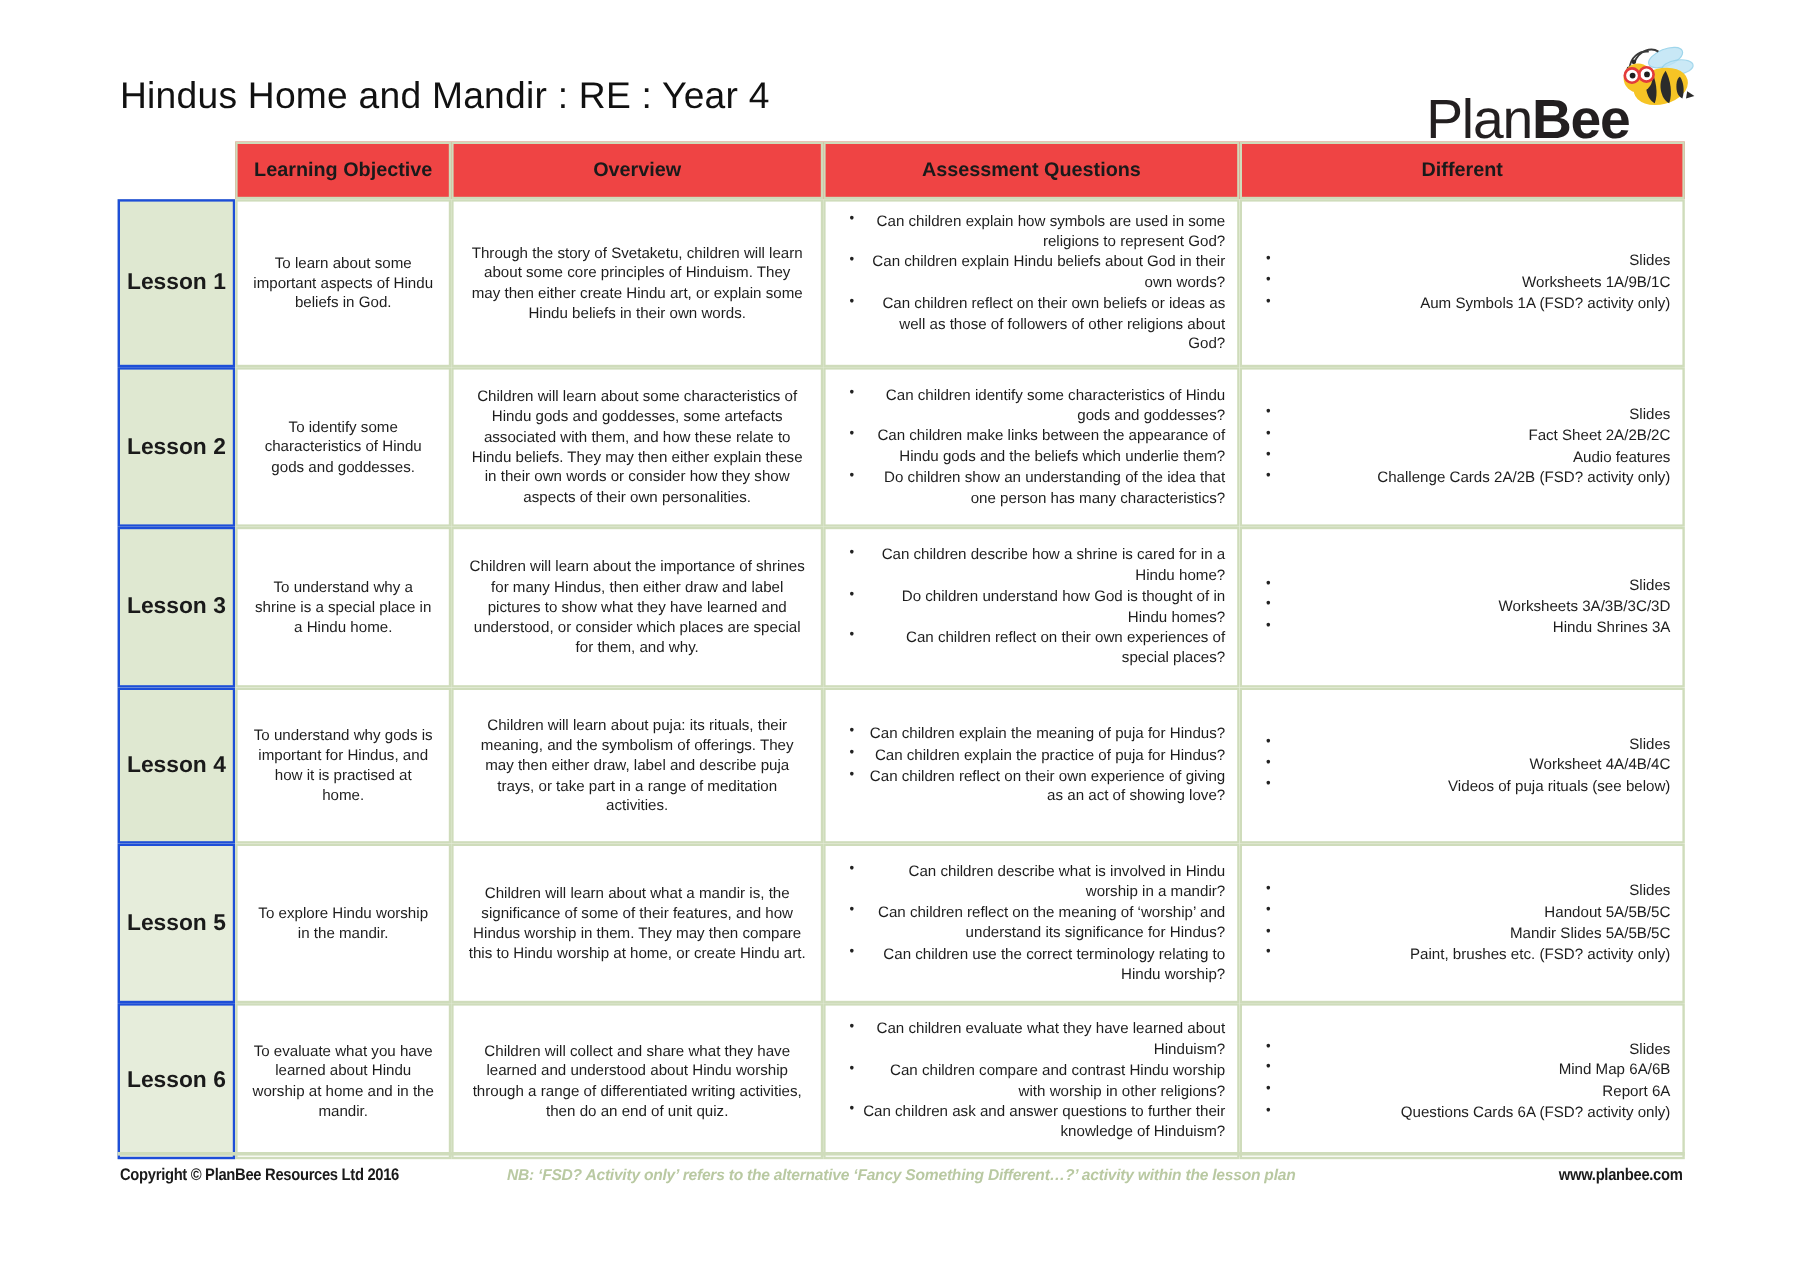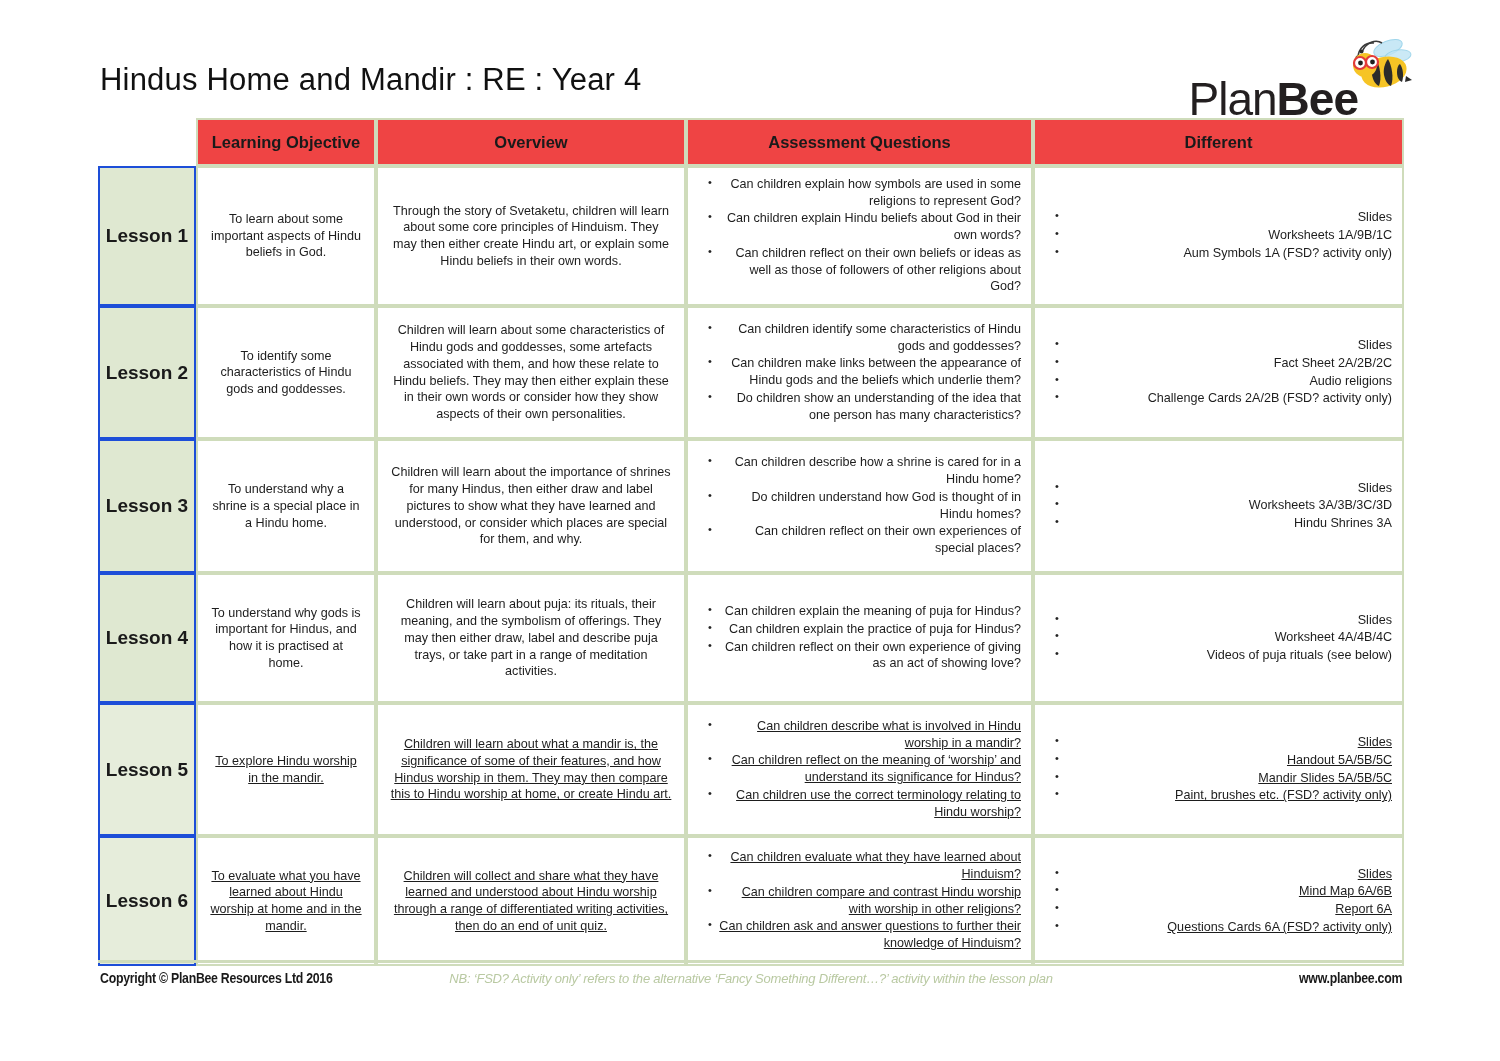--- a/index.html
+++ b/index.html
@@ -134,21 +134,20 @@
     text-align: center;
     padding: 8px 12px;
   }
   td.body-cell.bullets {
     text-align: right;
     padding: 8px 10px 8px 6px;
   }
   tr.row-5 td.body-cell,
   tr.row-6 td.body-cell {
     background: rgba(255,255,255,0.42);
-    text-decoration: underline;
   }
   tr.row-6 td.lesson-cell,
   tr.row-5 td.lesson-cell {
     background: rgba(223,232,209,0.78);
   }
 
   ul.bullet-list {
     margin: 0;
     padding: 0 0 0 16px;
     list-style: none;
@@ -198,21 +197,21 @@
     transform-origin: left top;
   }
   .footer-note {
     position: absolute;
     left: 0;
     right: 0;
     top: 11px;
     text-align: center;
     font-size: 13px;
     font-style: italic;
-    font-weight: 400;
+    font-weight: 700;
     color: #b9c9a2;
     letter-spacing: -0.2px;
   }
   .footer-url {
     position: absolute;
     right: 2px;
     top: 10px;
     font-size: 14px;
     font-weight: 700;
     color: #1a1a1a;
@@ -411,21 +410,21 @@
           <ul class="bullet-list">
             <li>Can children identify some characteristics of Hindu gods and goddesses?</li>
             <li>Can children make links between the appearance of Hindu gods and the beliefs which underlie them?</li>
             <li>Do children show an understanding of the idea that one person has many characteristics?</li>
           </ul>
         </td>
         <td class="body-cell bullets">
           <ul class="bullet-list">
             <li>Slides</li>
             <li>Fact Sheet 2A/2B/2C</li>
-            <li>Audio religions</li>
+            <li>Audio features</li>
             <li>Challenge Cards 2A/2B (FSD? activity only)</li>
           </ul>
         </td>
       </tr>
 
       <tr class="row-3" style="height:134px">
         <td class="lesson-cell">Lesson 3</td>
         <td class="body-cell centered">To understand why a shrine is a special place in a Hindu home.</td>
         <td class="body-cell centered">Children will learn about the importance of shrines for many Hindus, then either draw and label pictures to show what they have learned and understood, or consider which places are special for them, and why.</td>
         <td class="body-cell bullets">

